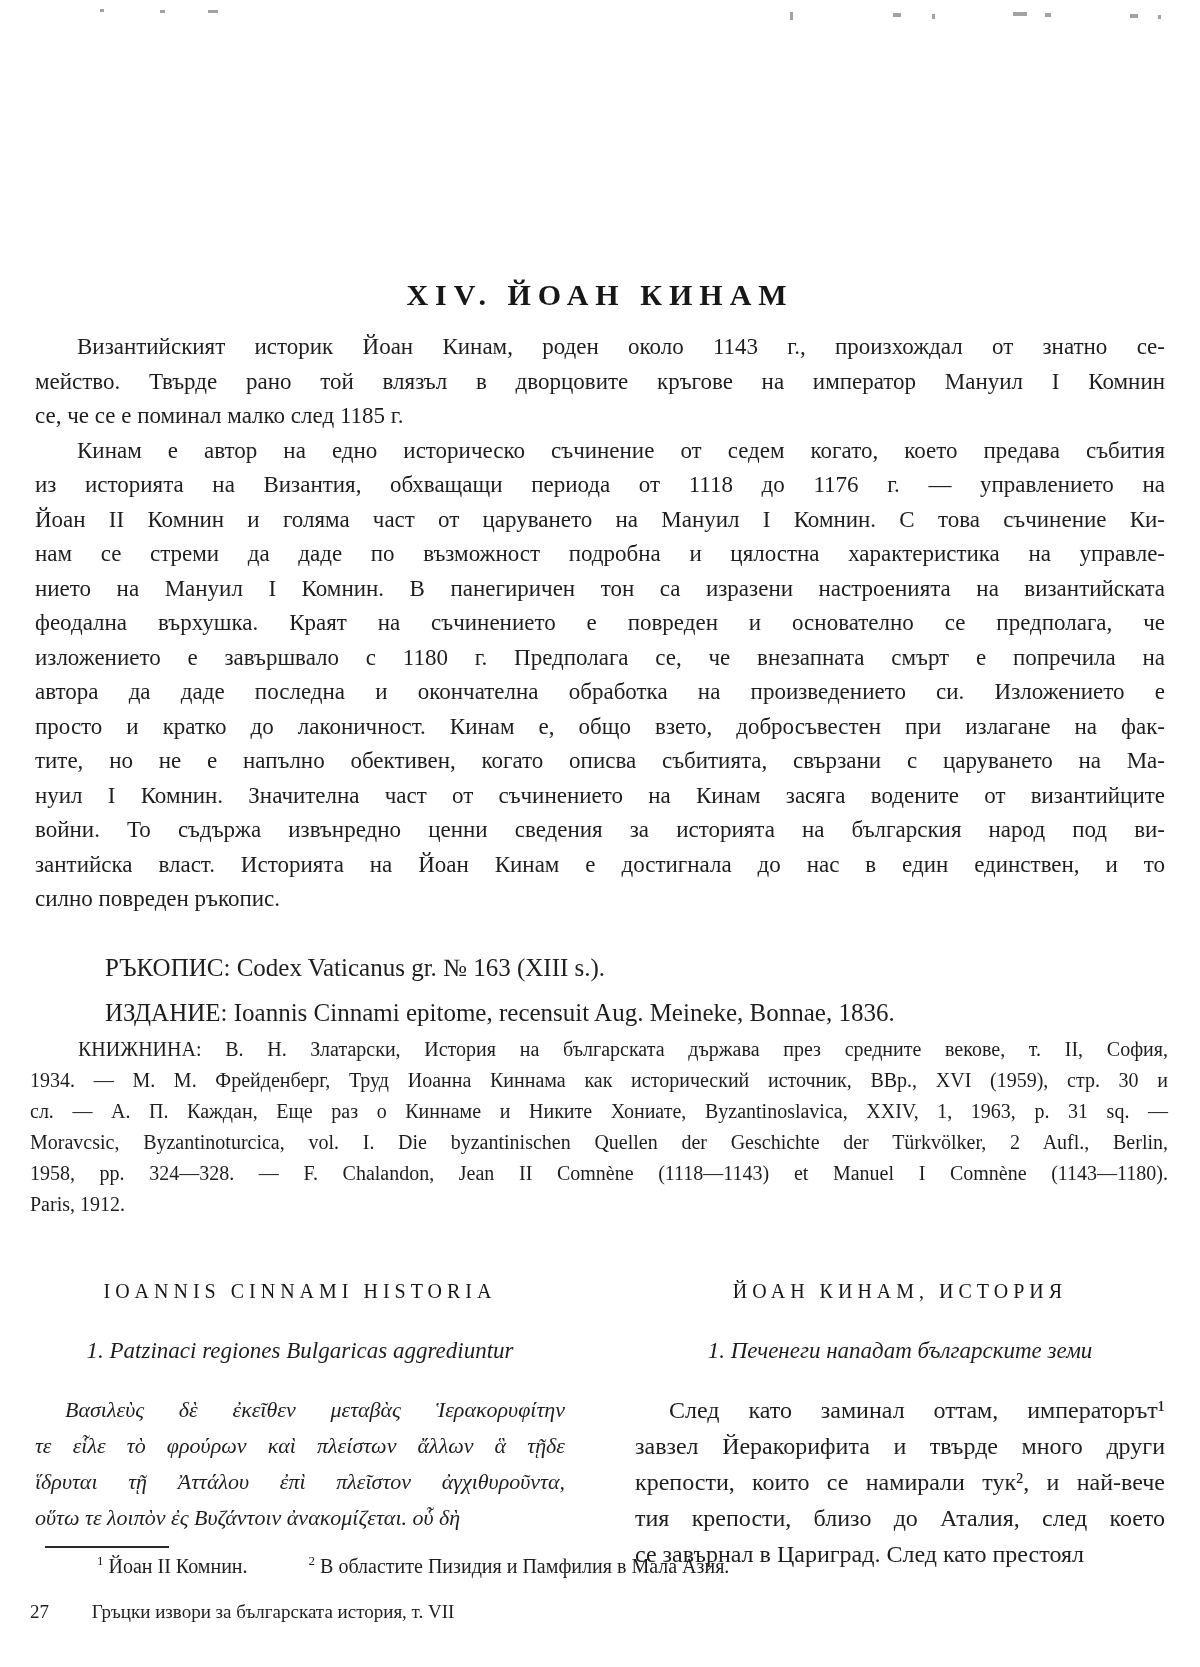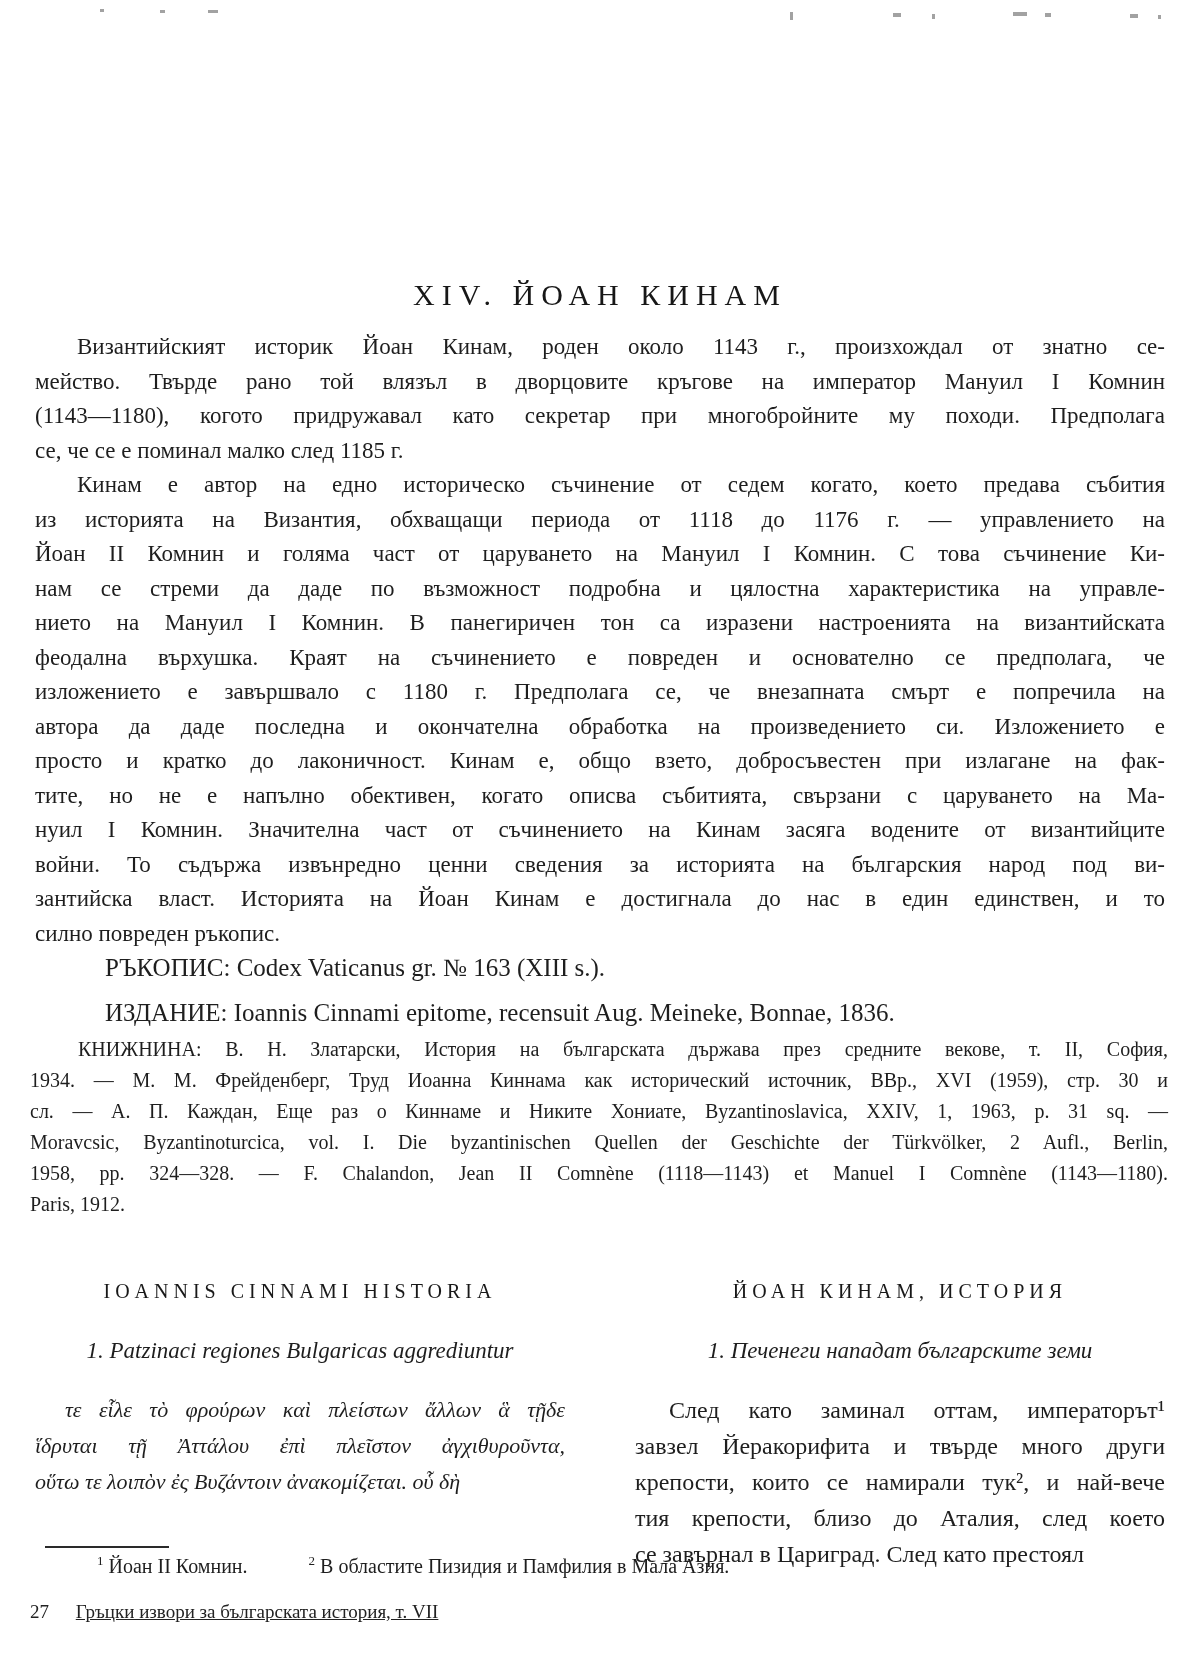--- a/index.html
+++ b/index.html
@@ -23,21 +23,21 @@
     opacity: 0.55;
   }
   .title {
     position: absolute;
     top: 278px;
     left: 0;
     width: 100%;
     margin: 0;
     text-align: center;
     font-size: 30px;
-    font-weight: normal;
+    font-weight: bold;
     letter-spacing: 7px;
     color: #171717;
   }
   .intro {
     position: absolute;
     top: 330px;
     left: 35px;
     width: 1130px;
     font-size: 23px;
     line-height: 34.5px;
@@ -127,21 +127,21 @@
   .fn { margin-left: 62px; }
   .fn.fn2 { margin-left: 56px; }
   .fn sup { font-size: 13px; }
   .footer {
     position: absolute;
     top: 1601px;
     left: 30px;
     font-size: 19px;
     color: #222;
   }
-  .footer-text { margin-left: 22px; text-decoration: underline; }
+  .footer-text { margin-left: 38px; }
 </style>
 </head>
 <body>
 
 <div class="page">
 
   <div class="artifact" style="top:9px;left:100px;width:4px;height:3px;"></div>
   <div class="artifact" style="top:10px;left:160px;width:5px;height:3px;"></div>
   <div class="artifact" style="top:10px;left:208px;width:10px;height:3px;"></div>
   <div class="artifact" style="top:12px;left:790px;width:3px;height:8px;"></div>
@@ -151,21 +151,20 @@
   <div class="artifact" style="top:13px;left:1045px;width:6px;height:4px;"></div>
   <div class="artifact" style="top:14px;left:1130px;width:8px;height:4px;"></div>
   <div class="artifact" style="top:15px;left:1158px;width:3px;height:4px;"></div>
 
   <h1 class="title">XIV. ЙОАН КИНАМ</h1>
 
   <div class="intro">
     <div class="para indent-first">
         <div class="line">Византийският историк Йоан Кинам,  роден около 1143 г.,  произхождал от знатно се-</div>
         <div class="line">мейство. Твърде рано той влязъл в дворцовите кръгове на император Мануил I Комнин</div>
-        <div class="line">(1143—1180), когото придружавал като секретар при многобройните му походи. Предполага</div>
         <div class="line last">се, че се е поминал малко след 1185 г.</div>
       </div>
     <div class="para indent-first">
         <div class="line">Кинам е автор на едно историческо съчинение от седем когато, което предава събития</div>
         <div class="line">из историята на Византия, обхващащи периода от 1118 до 1176 г. — управлението на</div>
         <div class="line">Йоан II Комнин и голяма част от царуването на Мануил I Комнин. С това съчинение Ки-</div>
         <div class="line">нам се стреми да даде по възможност подробна и цялостна характеристика на управле-</div>
         <div class="line">нието на Мануил I Комнин. В панегиричен тон са изразени настроенията на византийската</div>
         <div class="line">феодална върхушка. Краят на съчинението е повреден и основателно се предполага, че</div>
         <div class="line">изложението е завършвало с 1180 г. Предполага се, че внезапната смърт е попречила на</div>
@@ -191,20 +190,21 @@
       <div class="line">Moravcsic, Byzantinoturcica, vol. I. Die byzantinischen Quellen der Geschichte der Türkvölker, 2 Aufl., Berlin,</div>
       <div class="line">1958, pp. 324—328. — F. Chalandon, Jean II Comnène (1118—1143) et Manuel I Comnène (1143—1180).</div>
       <div class="line last">Paris, 1912.</div>
     </div>
 
   <div class="columns">
     <div class="col col-left">
       <div class="col-header">IOANNIS CINNAMI HISTORIA</div>
       <div class="col-subhead">1. Patzinaci regiones Bulgaricas aggrediuntur</div>
       <div class="col-body greek para">
+          <div class="line">Βασιλεὺς δὲ ἐκεῖθεν μεταβὰς Ἱερακορυφίτην</div>
           <div class="line">τε εἷλε τὸ φρούρων καὶ πλείστων ἄλλων ἃ τῇδε</div>
           <div class="line">ἵδρυται τῇ Ἀττάλου ἐπὶ πλεῖστον ἀγχιθυροῦντα,</div>
           <div class="line last">οὕτω τε λοιπὸν ἐς Βυζάντοιν ἀνακομίζεται. οὗ δὴ</div>
         </div>
     </div>
     <div class="col col-right">
       <div class="col-header">ЙОАН КИНАМ, ИСТОРИЯ</div>
       <div class="col-subhead">1. Печенеги нападат българските земи</div>
       <div class="col-body bg-text para">
           <div class="line">След като заминал оттам, императорът¹</div>

